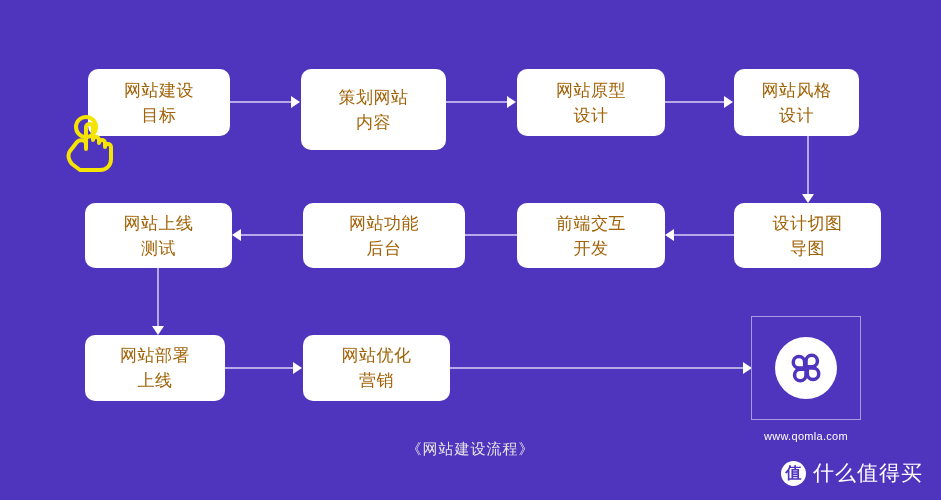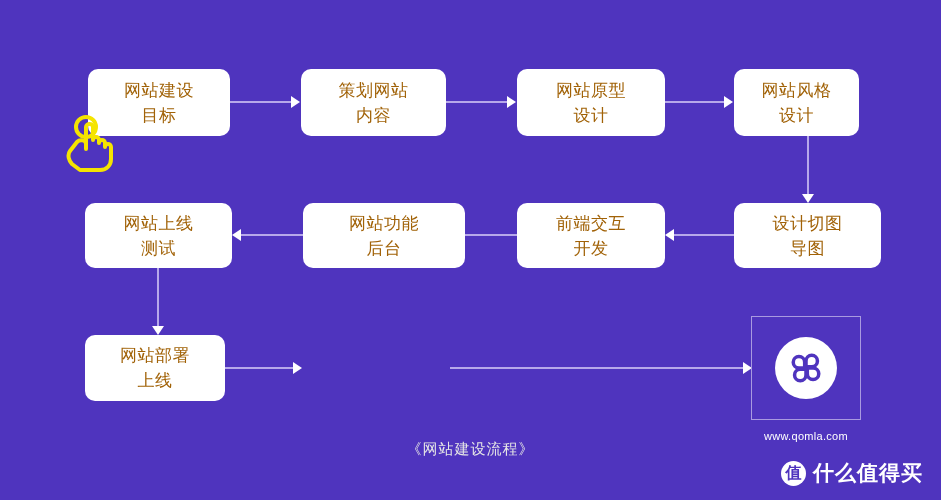--- a/index.html
+++ b/index.html
@@ -127,21 +127,21 @@
     font-weight: bold;
     display: flex;
     align-items: center;
     justify-content: center;
     line-height: 1;
   }
   #wm-text {
     color: #ffffff;
     font-size: 21px;
     letter-spacing: 1px;
-    font-weight: 700;
+    font-weight: 400;
   }
   
   #cursor {
     position: absolute;
     left: 66px;
     top: 114px;
     width: 52px;
     height: 58px;
   }
 </style>
@@ -178,21 +178,21 @@
   <div class="arrow-head ah-right" style="left:293px; top:362px;"></div>
 
   <div class="conn conn-h" style="left:450px; top:367px; width:295px;"></div>
   <div class="arrow-head ah-right" style="left:743px; top:362px;"></div>
 
   <div class="node" style="left:88px; top:69px; width:142px; height:67px;">
     <span class="node-label">网站建设
 目标</span>
   </div>
 
-  <div class="node" style="left:301px; top:69px; width:145px; height:67px;">
+  <div class="node" style="left:301px; top:69px; width:145px; height:81px;">
     <span class="node-label">策划网站
 内容</span>
   </div>
 
   <div class="node" style="left:517px; top:69px; width:148px; height:67px;">
     <span class="node-label">网站原型
 设计</span>
   </div>
 
   <div class="node" style="left:734px; top:69px; width:125px; height:67px;">
@@ -218,20 +218,24 @@
   <div class="node" style="left:85px; top:203px; width:147px; height:65px;">
     <span class="node-label">网站上线
 测试</span>
   </div>
 
   <div class="node" style="left:85px; top:335px; width:140px; height:66px;">
     <span class="node-label">网站部署
 上线</span>
   </div>
 
+  <div class="node" style="left:303px; top:335px; width:147px; height:66px;">
+    <span class="node-label">网站优化
+营销</span>
+  </div>
 
   <div id="logo-panel">
     <div id="logo-circle">
       <svg width="44" height="44" viewBox="0 0 100 100">
         <g fill="none" stroke="#4f34be" stroke-width="8" stroke-linecap="round">
           <path d="M50 50 L50 34 A13 13 0 1 1 63 47 L50 47"></path>
           <path d="M50 50 L66 50 A13 13 0 1 1 53 63 L53 50"></path>
           <path d="M50 50 L50 66 A13 13 0 1 1 37 53 L50 53"></path>
           <path d="M50 50 L34 50 A13 13 0 1 1 47 37 L47 50"></path>
         </g>

